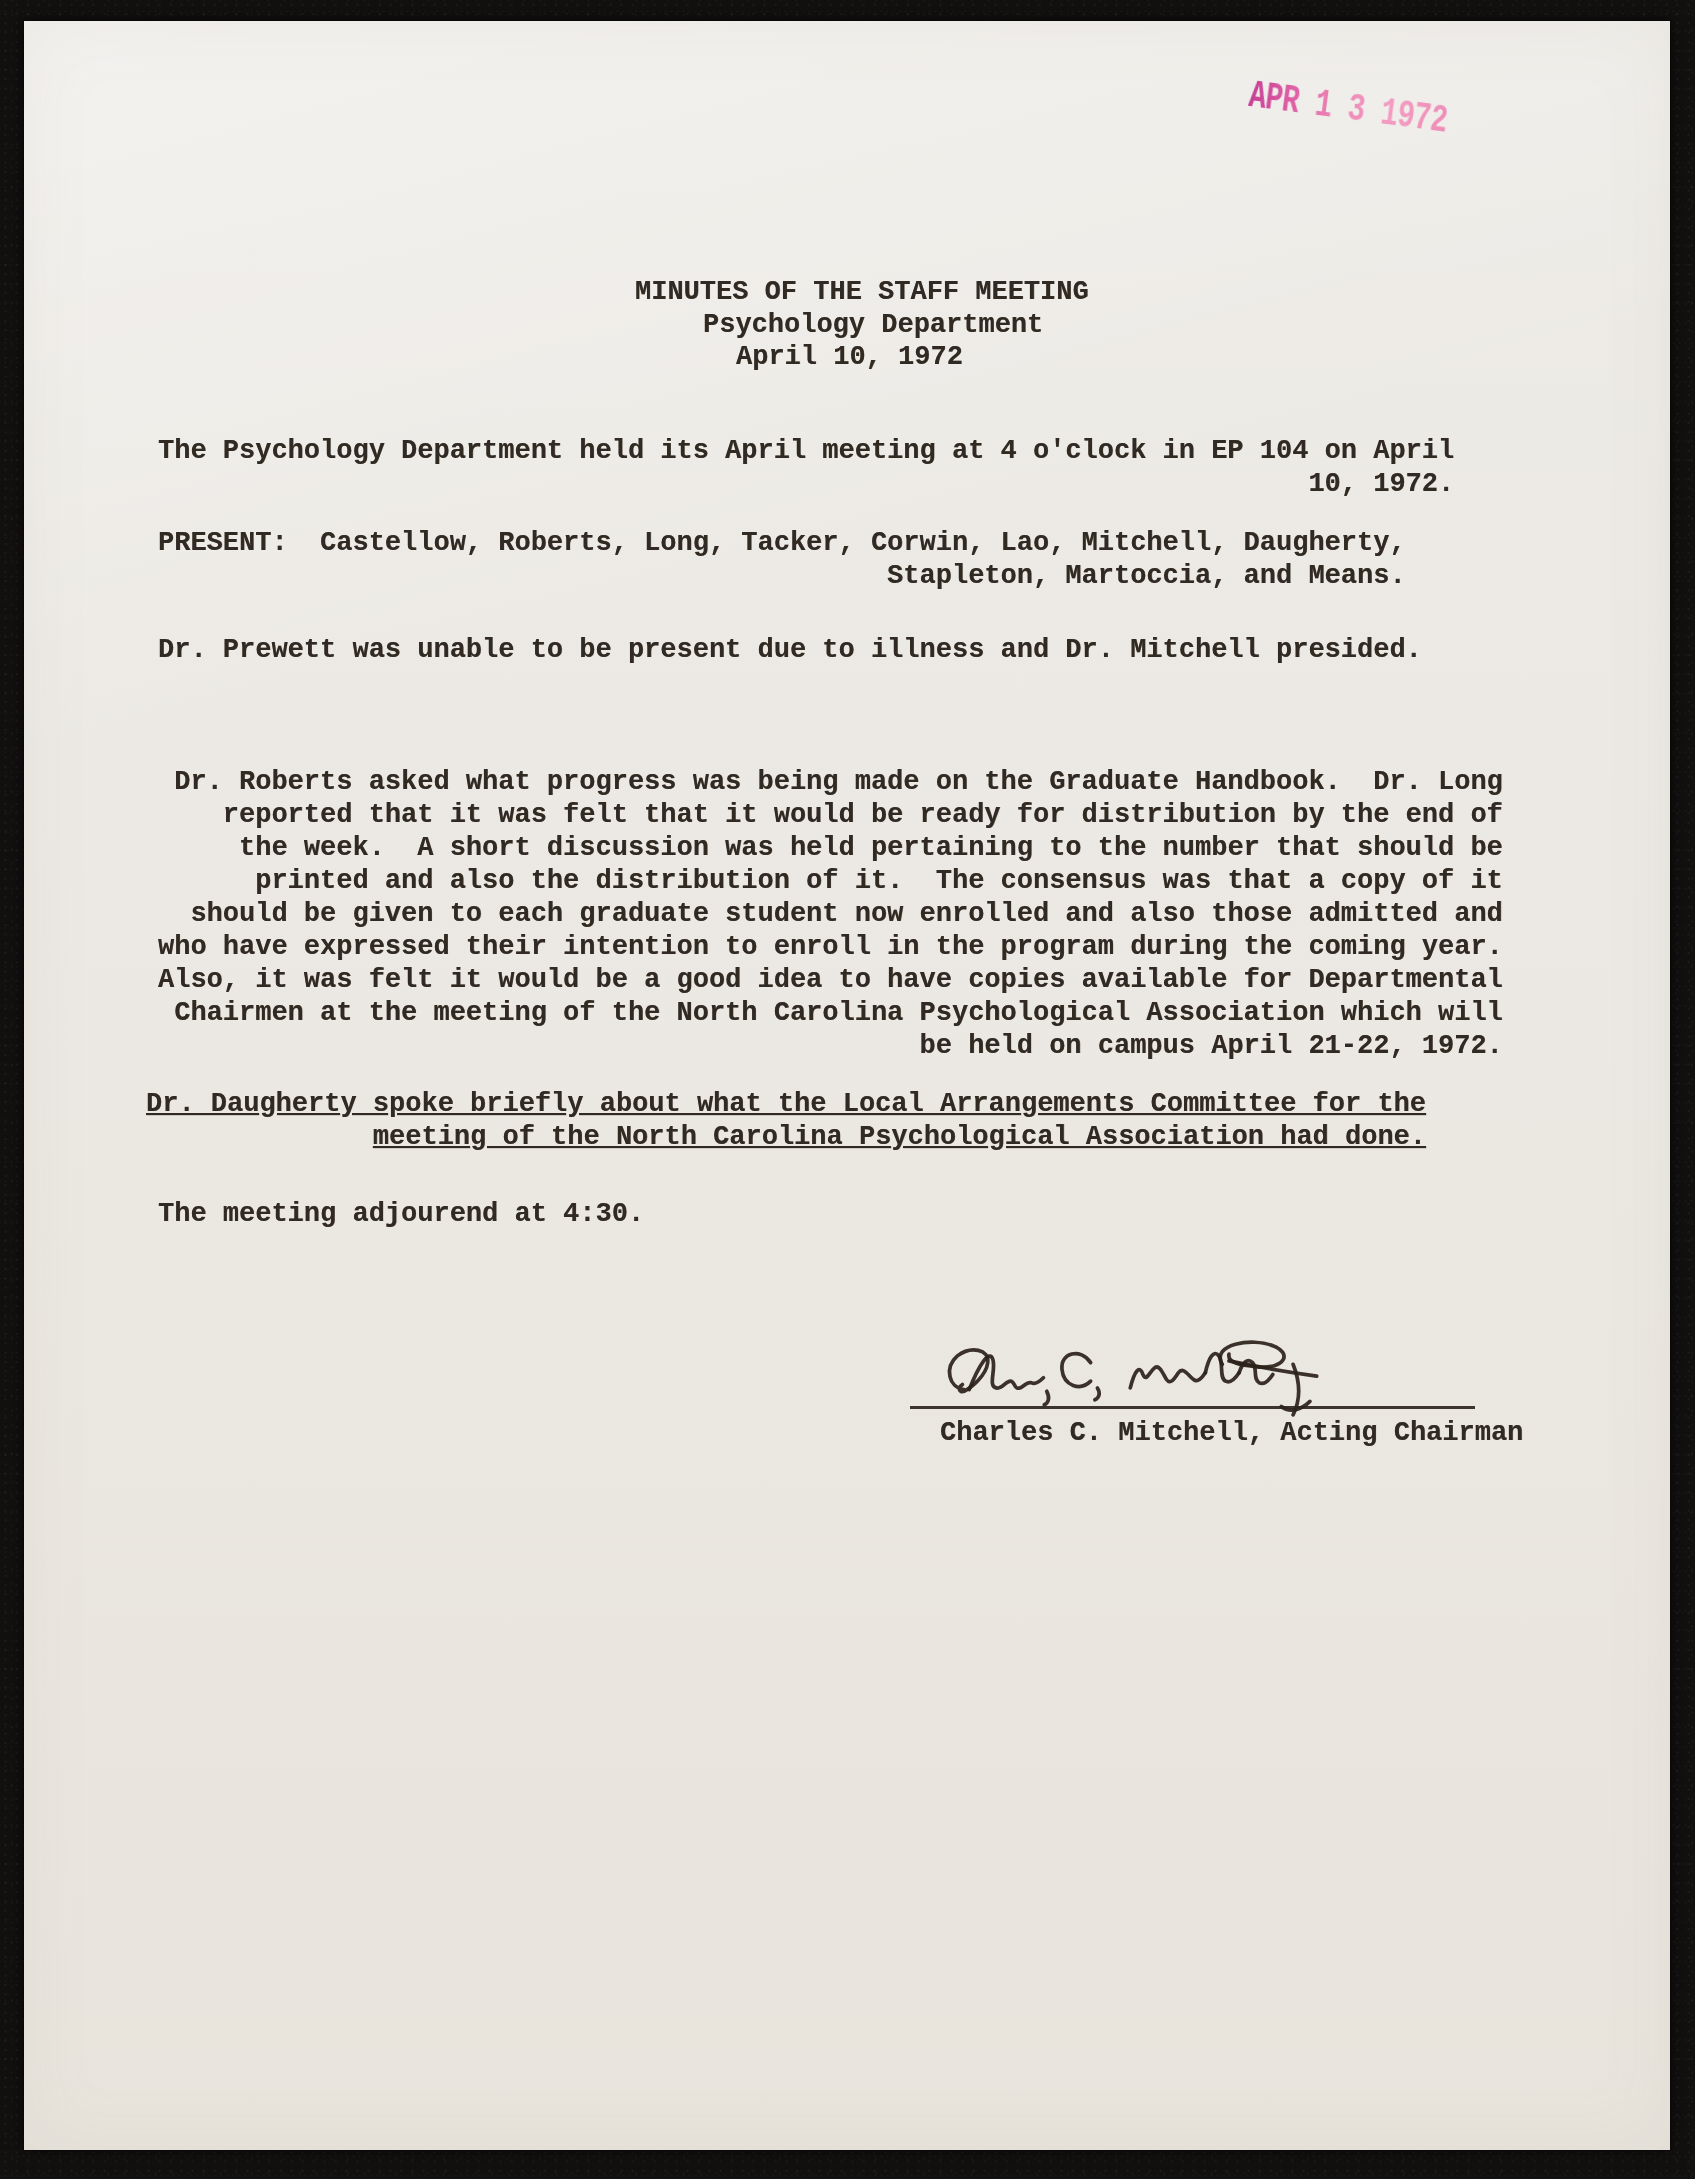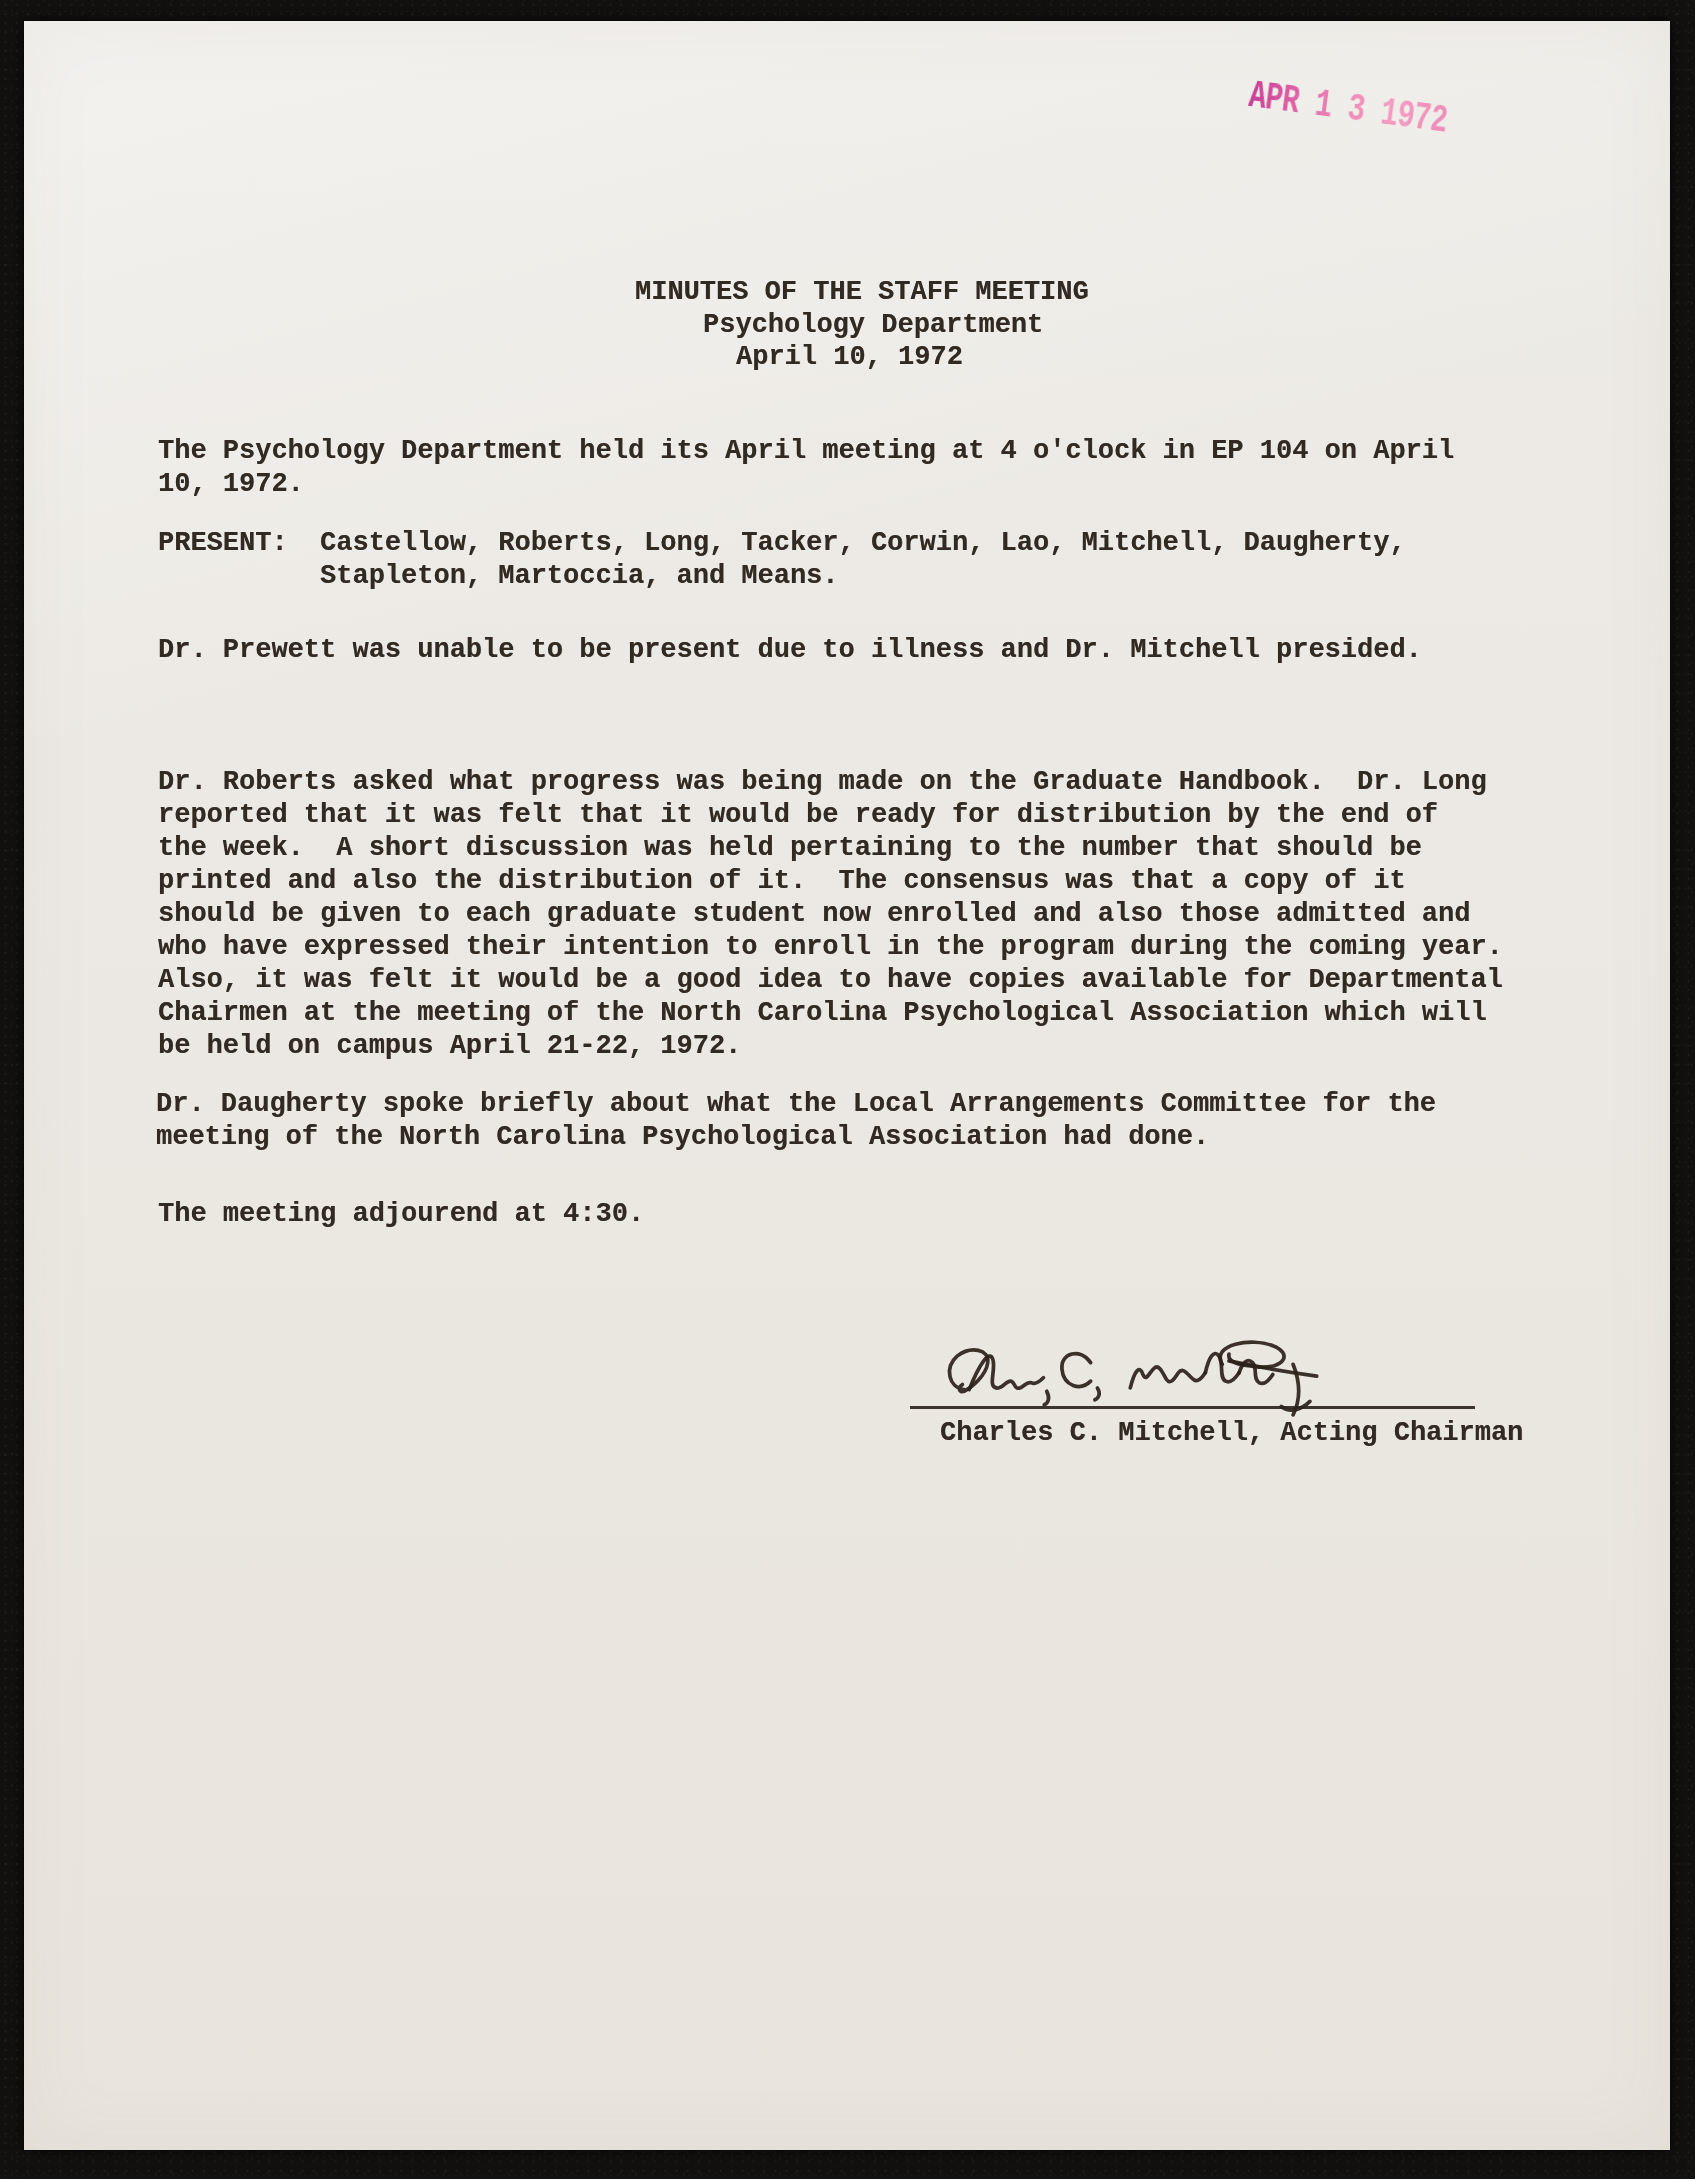--- a/index.html
+++ b/index.html
@@ -31,20 +31,21 @@
   .line, .para {
     position: absolute;
     font-family: "Liberation Mono", "DejaVu Sans Mono", monospace;
     font-weight: 700;
     font-size: 27px;
     line-height: 33px;
     color: #312a22;
     white-space: pre;
     text-shadow: 0.3px 0.3px 0.4px rgba(49,42,34,0.55);
     letter-spacing: 0;
+    text-align: right;
   }
   .stamp {
     position: absolute;
     left: 1228px; top: 53px;
     transform: rotate(7.5deg);
     transform-origin: left top;
     filter: blur(0.3px);
   }
   .stamp-inner {
     display: inline-block;
@@ -84,21 +85,21 @@
 
   
   .title-1 { left: 611px; top: 255px; }
   .title-2 { left: 679px; top: 288px; }
   .title-3 { left: 712px; top: 320px; }
   .p-0 { left: 134px; top: 414px; }
   .p-1 { left: 134px; top: 506px; }
   .p-2 { left: 134px; top: 613px; }
   .p-3 { left: 134px; top: 676px; }
   .p-4 { left: 134px; top: 745px; }
-  .p-5 { left: 132px; top: 1067px; }
+  .p-5 { left: 122px; top: 1067px; text-decoration: underline; }
   .p-6 { left: 134px; top: 1165px; margin-top: 12px; }
 </style>
 </head>
 <body>
 
 <div class="paper">
 
   <div class="stamp">
     <span class="stamp-inner">APR 1 3 1972</span>
   </div>

